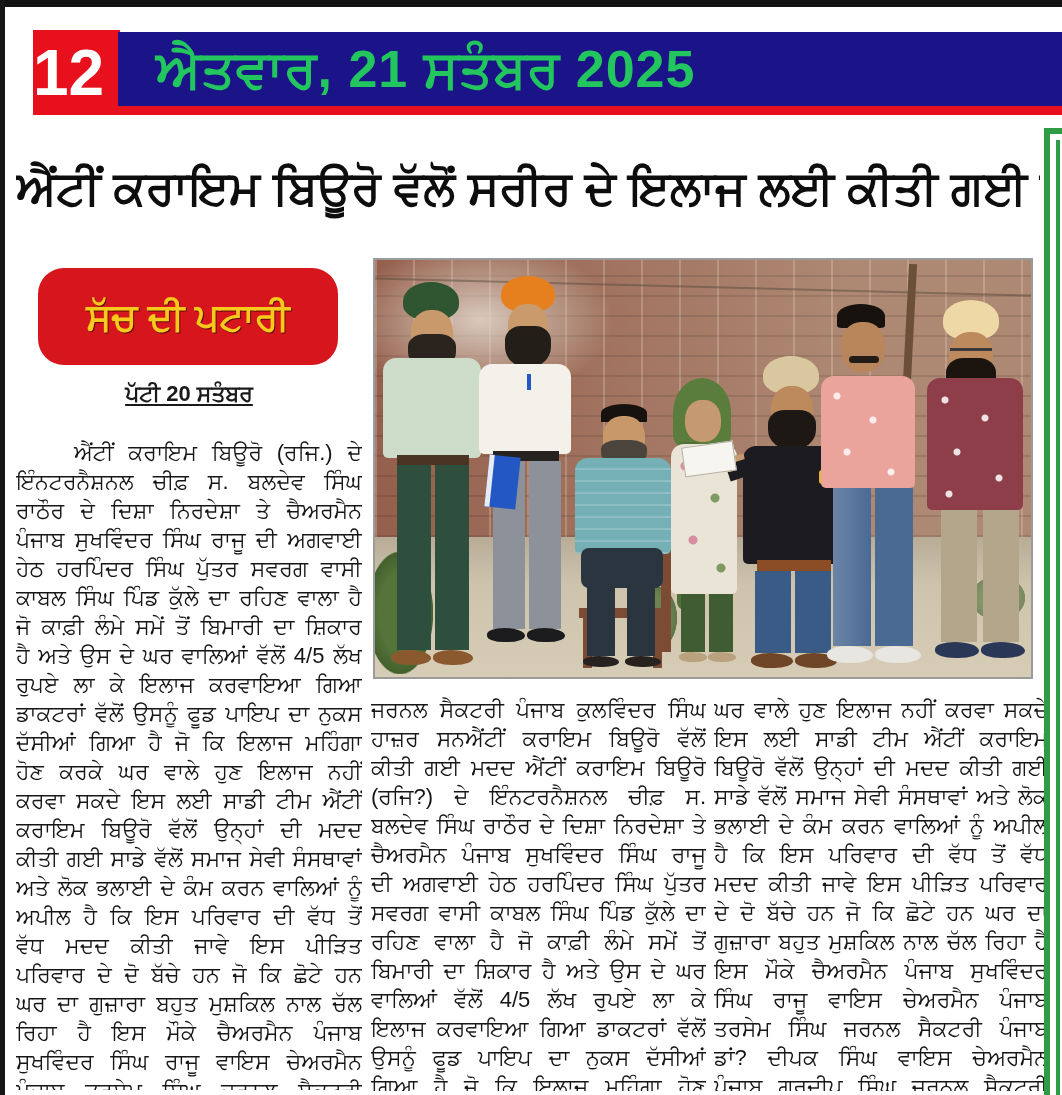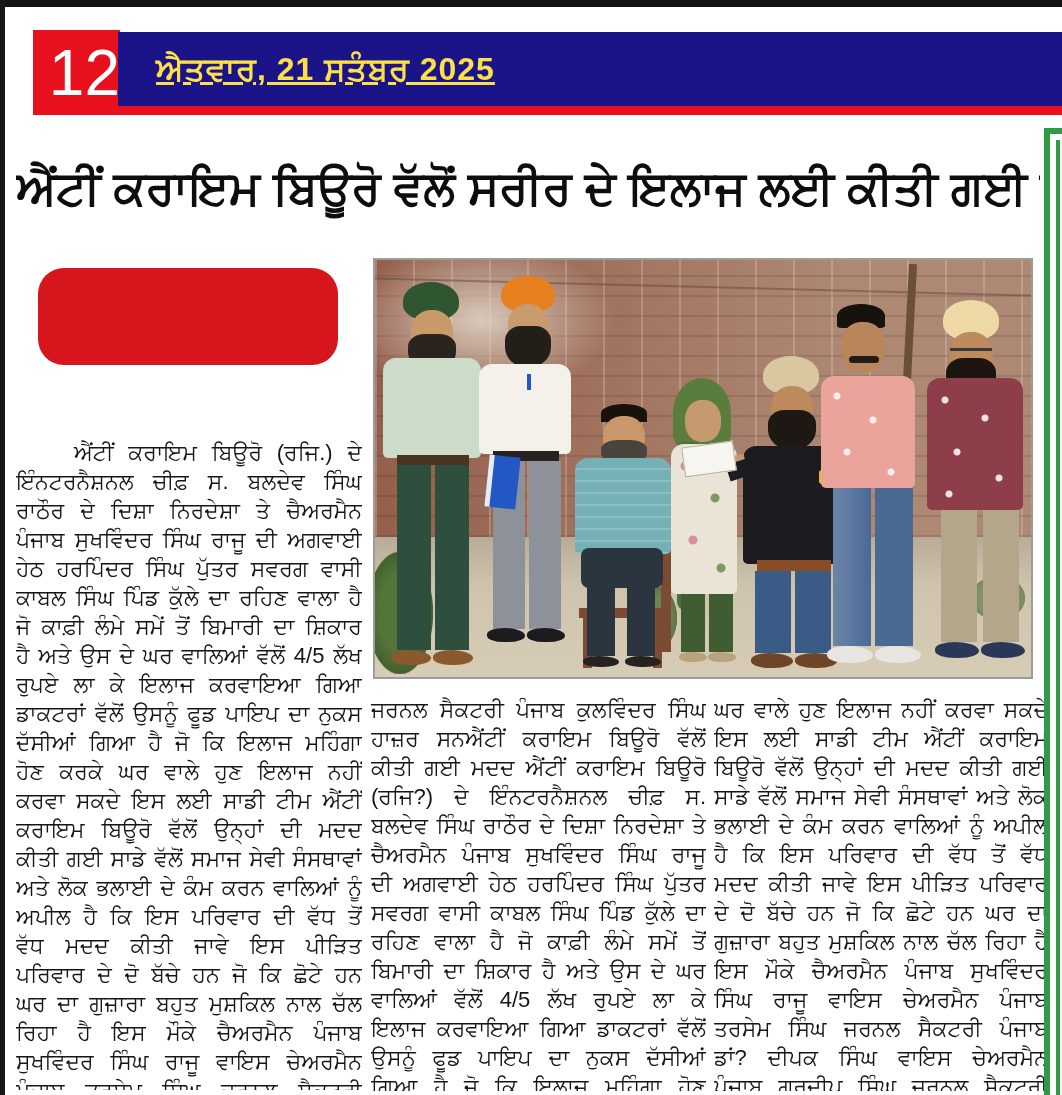--- a/index.html
+++ b/index.html
@@ -8,29 +8,29 @@
     background:#ffffff;overflow:hidden;
     font-family:"Liberation Sans","DejaVu Sans",sans-serif;
     color:#1a1a1a;
   }
   .ab{position:absolute;}
   
   #edge-top{left:0;top:0;width:1062px;height:7px;background:#121212;}
   #edge-left{left:0;top:0;width:5px;height:1095px;background:#161616;}
   #page-badge{
     left:33px;top:30px;width:87px;height:85px;background:#e8101d;
-    display:flex;align-items:center;justify-content:flex-end;
-    color:#ffffff;font-size:64px;font-weight:normal;
+    display:flex;align-items:center;justify-content:flex-start;
+    color:#ffffff;font-size:64px;font-weight:bold;
   }
   #date-banner{
     left:118px;top:32px;width:944px;height:74px;background:#1b1488;
     display:flex;align-items:center;
   }
   #date-banner .date{
-    margin-left:38px;color:#fde047;font-size:32px;font-weight:bold;letter-spacing:1px;text-decoration:underline;
+    margin-left:38px;color:#22c55e;font-size:52px;font-weight:bold;letter-spacing:1px;
   }
   #banner-underline{left:118px;top:106px;width:944px;height:9px;background:#e8101d;}
   
   #headline{
     left:16px;top:138px;width:1024px;height:100px;
     font-size:47px;font-weight:bold;color:#0d0d0d;
     text-align:center;line-height:100px;white-space:nowrap;overflow:hidden;
   }
   
   #logo-box{
@@ -94,23 +94,25 @@
     <span>12</span>
   </div>
   <div class="ab" id="date-banner">
     <span class="date">ਐਤਵਾਰ, 21 ਸਤੰਬਰ 2025</span>
   </div>
   <div class="ab" id="banner-underline"></div>
 
   <div class="ab" id="headline">ਐਂਟੀਂ ਕਰਾਇਮ ਬਿਊਰੋ ਵੱਲੋਂ ਸਰੀਰ ਦੇ ਇਲਾਜ ਲਈ ਕੀਤੀ ਗਈ ਮਦਦ</div>
 
   <div class="ab" id="logo-box">
+    <div class="t">ਸੱਚ ਦੀ ਪਟਾਰੀ</div>
   </div>
 
   <div class="ab" id="byline">
+    <div>ਪੱਟੀ 20 ਸਤੰਬਰ</div>
   </div>
 
   <div class="ab col" id="col1">ਐਂਟੀਂ ਕਰਾਇਮ ਬਿਊਰੋ (ਰਜਿ.) ਦੇ ਇੰਨਟਰਨੈਸ਼ਨਲ ਚੀਫ਼ ਸ. ਬਲਦੇਵ ਸਿੰਘ ਰਾਠੌਰ ਦੇ ਦਿਸ਼ਾ ਨਿਰਦੇਸ਼ਾ ਤੇ ਚੈਅਰਮੈਨ ਪੰਜਾਬ ਸੁਖਵਿੰਦਰ ਸਿੰਘ ਰਾਜੂ ਦੀ ਅਗਵਾਈ ਹੇਠ ਹਰਪਿੰਦਰ ਸਿੰਘ ਪੁੱਤਰ ਸਵਰਗ ਵਾਸੀ ਕਾਬਲ ਸਿੰਘ ਪਿੰਡ ਕੁੱਲੇ ਦਾ ਰਹਿਣ ਵਾਲਾ ਹੈ ਜੋ ਕਾਫ਼ੀ ਲੰਮੇ ਸਮੇਂ ਤੋਂ ਬਿਮਾਰੀ ਦਾ ਸ਼ਿਕਾਰ ਹੈ ਅਤੇ ਉਸ ਦੇ ਘਰ ਵਾਲਿਆਂ ਵੱਲੋਂ 4/5 ਲੱਖ ਰੁਪਏ ਲਾ ਕੇ ਇਲਾਜ ਕਰਵਾਇਆ ਗਿਆ ਡਾਕਟਰਾਂ ਵੱਲੋਂ ਉਸਨੂੰ ਫੂਡ ਪਾਇਪ ਦਾ ਨੁਕਸ ਦੱਸੀਆਂ ਗਿਆ ਹੈ ਜੋ ਕਿ ਇਲਾਜ ਮਹਿੰਗਾ ਹੋਣ ਕਰਕੇ ਘਰ ਵਾਲੇ ਹੁਣ ਇਲਾਜ ਨਹੀਂ ਕਰਵਾ ਸਕਦੇ ਇਸ ਲਈ ਸਾਡੀ ਟੀਮ ਐਂਟੀਂ ਕਰਾਇਮ ਬਿਊਰੋ ਵੱਲੋਂ ਉਨ੍ਹਾਂ ਦੀ ਮਦਦ ਕੀਤੀ ਗਈ ਸਾਡੇ ਵੱਲੋਂ ਸਮਾਜ ਸੇਵੀ ਸੰਸਥਾਵਾਂ ਅਤੇ ਲੋਕ ਭਲਾਈ ਦੇ ਕੰਮ ਕਰਨ ਵਾਲਿਆਂ ਨੂੰ ਅਪੀਲ ਹੈ ਕਿ ਇਸ ਪਰਿਵਾਰ ਦੀ ਵੱਧ ਤੋਂ ਵੱਧ ਮਦਦ ਕੀਤੀ ਜਾਵੇ ਇਸ ਪੀੜਿਤ ਪਰਿਵਾਰ ਦੇ ਦੋ ਬੱਚੇ ਹਨ ਜੋ ਕਿ ਛੋਟੇ ਹਨ ਘਰ ਦਾ ਗੁਜ਼ਾਰਾ ਬਹੁਤ ਮੁਸ਼ਕਿਲ ਨਾਲ ਚੱਲ ਰਿਹਾ ਹੈ ਇਸ ਮੌਕੇ ਚੈਅਰਮੈਨ ਪੰਜਾਬ ਸੁਖਵਿੰਦਰ ਸਿੰਘ ਰਾਜੂ ਵਾਇਸ ਚੇਅਰਮੈਨ ਪੰਜਾਬ ਤਰਸੇਮ ਸਿੰਘ ਜਰਨਲ ਸੈਕਟਰੀ ਪੰਜਾਬ ਡਾਂ? ਦੀਪਕ ਸਿੰਘ ਵਾਇਸ ਚੇਅਰਮੈਨ ਪੰਜਾਬ ਗੁਰਦੀਪ ਸਿੰਘ</div>
   <div class="ab col" id="col2">ਜਰਨਲ ਸੈਕਟਰੀ ਪੰਜਾਬ ਕੁਲਵਿੰਦਰ ਸਿੰਘ ਹਾਜ਼ਰ ਸਨਐਂਟੀਂ ਕਰਾਇਮ ਬਿਊਰੋ ਵੱਲੋਂ ਕੀਤੀ ਗਈ ਮਦਦ ਐਂਟੀਂ ਕਰਾਇਮ ਬਿਊਰੋ (ਰਜਿ?) ਦੇ ਇੰਨਟਰਨੈਸ਼ਨਲ ਚੀਫ਼ ਸ. ਬਲਦੇਵ ਸਿੰਘ ਰਾਠੌਰ ਦੇ ਦਿਸ਼ਾ ਨਿਰਦੇਸ਼ਾ ਤੇ ਚੈਅਰਮੈਨ ਪੰਜਾਬ ਸੁਖਵਿੰਦਰ ਸਿੰਘ ਰਾਜੂ ਦੀ ਅਗਵਾਈ ਹੇਠ ਹਰਪਿੰਦਰ ਸਿੰਘ ਪੁੱਤਰ ਸਵਰਗ ਵਾਸੀ ਕਾਬਲ ਸਿੰਘ ਪਿੰਡ ਕੁੱਲੇ ਦਾ ਰਹਿਣ ਵਾਲਾ ਹੈ ਜੋ ਕਾਫ਼ੀ ਲੰਮੇ ਸਮੇਂ ਤੋਂ ਬਿਮਾਰੀ ਦਾ ਸ਼ਿਕਾਰ ਹੈ ਅਤੇ ਉਸ ਦੇ ਘਰ ਵਾਲਿਆਂ ਵੱਲੋਂ 4/5 ਲੱਖ ਰੁਪਏ ਲਾ ਕੇ ਇਲਾਜ ਕਰਵਾਇਆ ਗਿਆ ਡਾਕਟਰਾਂ ਵੱਲੋਂ ਉਸਨੂੰ ਫੂਡ ਪਾਇਪ ਦਾ ਨੁਕਸ ਦੱਸੀਆਂ ਗਿਆ ਹੈ ਜੋ ਕਿ ਇਲਾਜ ਮਹਿੰਗਾ ਹੋਣ ਕਰਕੇ</div>
   <div class="ab col" id="col3">ਘਰ ਵਾਲੇ ਹੁਣ ਇਲਾਜ ਨਹੀਂ ਕਰਵਾ ਸਕਦੇ ਇਸ ਲਈ ਸਾਡੀ ਟੀਮ ਐਂਟੀਂ ਕਰਾਇਮ ਬਿਊਰੋ ਵੱਲੋਂ ਉਨ੍ਹਾਂ ਦੀ ਮਦਦ ਕੀਤੀ ਗਈ ਸਾਡੇ ਵੱਲੋਂ ਸਮਾਜ ਸੇਵੀ ਸੰਸਥਾਵਾਂ ਅਤੇ ਲੋਕ ਭਲਾਈ ਦੇ ਕੰਮ ਕਰਨ ਵਾਲਿਆਂ ਨੂੰ ਅਪੀਲ ਹੈ ਕਿ ਇਸ ਪਰਿਵਾਰ ਦੀ ਵੱਧ ਤੋਂ ਵੱਧ ਮਦਦ ਕੀਤੀ ਜਾਵੇ ਇਸ ਪੀੜਿਤ ਪਰਿਵਾਰ ਦੇ ਦੋ ਬੱਚੇ ਹਨ ਜੋ ਕਿ ਛੋਟੇ ਹਨ ਘਰ ਦਾ ਗੁਜ਼ਾਰਾ ਬਹੁਤ ਮੁਸ਼ਕਿਲ ਨਾਲ ਚੱਲ ਰਿਹਾ ਹੈ ਇਸ ਮੌਕੇ ਚੈਅਰਮੈਨ ਪੰਜਾਬ ਸੁਖਵਿੰਦਰ ਸਿੰਘ ਰਾਜੂ ਵਾਇਸ ਚੇਅਰਮੈਨ ਪੰਜਾਬ ਤਰਸੇਮ ਸਿੰਘ ਜਰਨਲ ਸੈਕਟਰੀ ਪੰਜਾਬ ਡਾਂ? ਦੀਪਕ ਸਿੰਘ ਵਾਇਸ ਚੇਅਰਮੈਨ ਪੰਜਾਬ ਗੁਰਦੀਪ ਸਿੰਘ ਜਰਨਲ ਸੈਕਟਰੀ ਪੰਜਾਬ ਕੁਲਵਿੰਦਰ ਸਿੰਘ ਹਾਜ਼ਰ ਸਨ</div>
 
   <div class="ab" id="green-outer"></div>
   <div class="ab" id="green-inner"></div>
 
   <div class="ab" id="photo">

